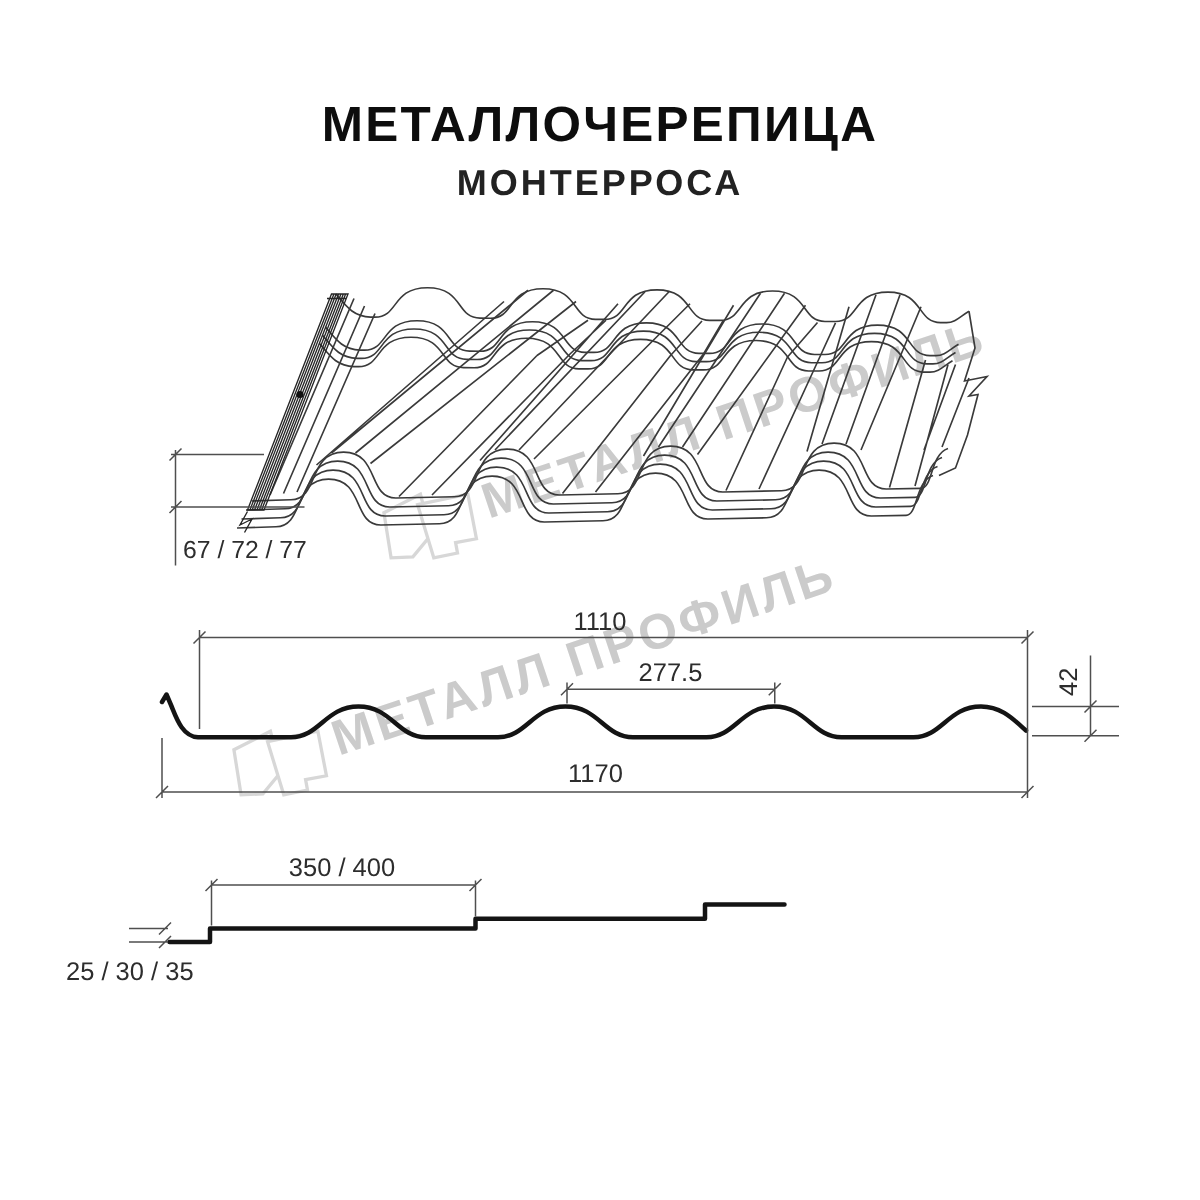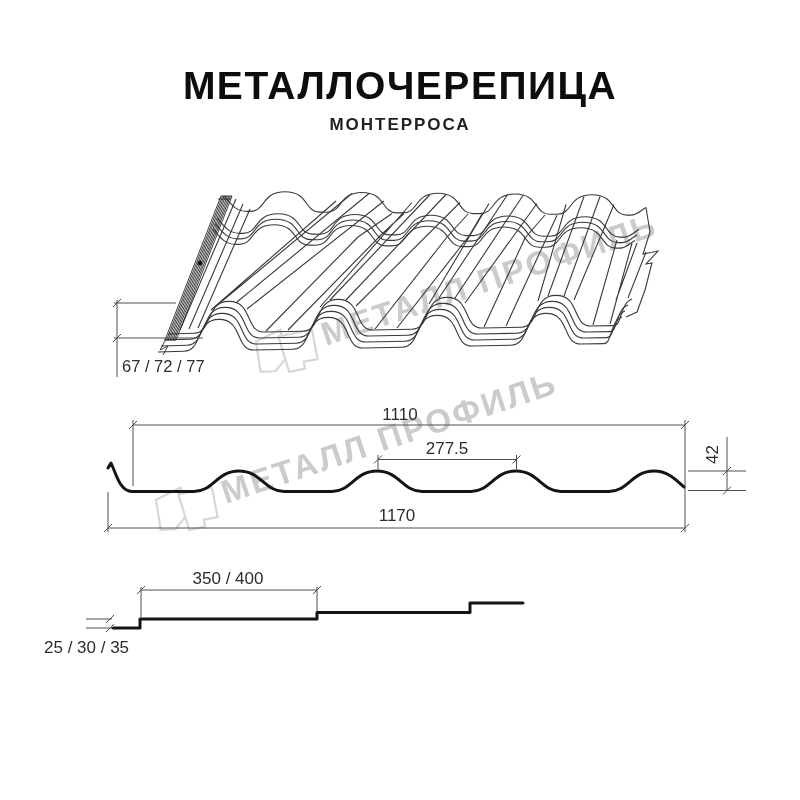--- a/index.html
+++ b/index.html
@@ -1,20 +1,20 @@
 <!DOCTYPE html>
 <html><head>
 <meta charset="utf-8">
 <style>
   html,body{margin:0;padding:0;}
   body{width:800px;height:800px;background:#ffffff;position:relative;overflow:hidden;
        font-family:"Liberation Sans", sans-serif;}
   .header{position:absolute;top:64px;left:0;width:800px;text-align:center;}
-  .header h1{margin:0;font-size:39px;font-weight:bold;letter-spacing:1.5px;color:#0d0d0d;}
-  .header .subtitle{margin-top:7px;font-size:17px;font-weight:bold;letter-spacing:2px;color:#222;}
+  .header h1{margin:0;font-size:33px;font-weight:bold;letter-spacing:1.5px;color:#0d0d0d;}
+  .header .subtitle{margin-top:7px;font-size:24px;font-weight:bold;letter-spacing:2px;color:#222;}
   svg{position:absolute;top:0;left:0;}
   .thin{stroke:#3a3a3a;stroke-width:1.1;fill:none;}
   .hatch{stroke:#262626;stroke-width:0.9;fill:none;}
   .dim{stroke:#4f4f4f;stroke-width:1;fill:none;}
   .thick{stroke:#141414;stroke-width:3;fill:none;stroke-linejoin:round;stroke-linecap:round;}
   .dimtext{font-family:"Liberation Sans",sans-serif;font-size:17px;fill:#2d2d2d;}
   .wmtext{font-family:"Liberation Sans",sans-serif;font-size:33px;font-weight:bold;
           letter-spacing:2.5px;fill:#cbcbcb;}
   .wmlogo{stroke:#d7d7d7;stroke-width:2.2;fill:#ffffff;}
 </style>

